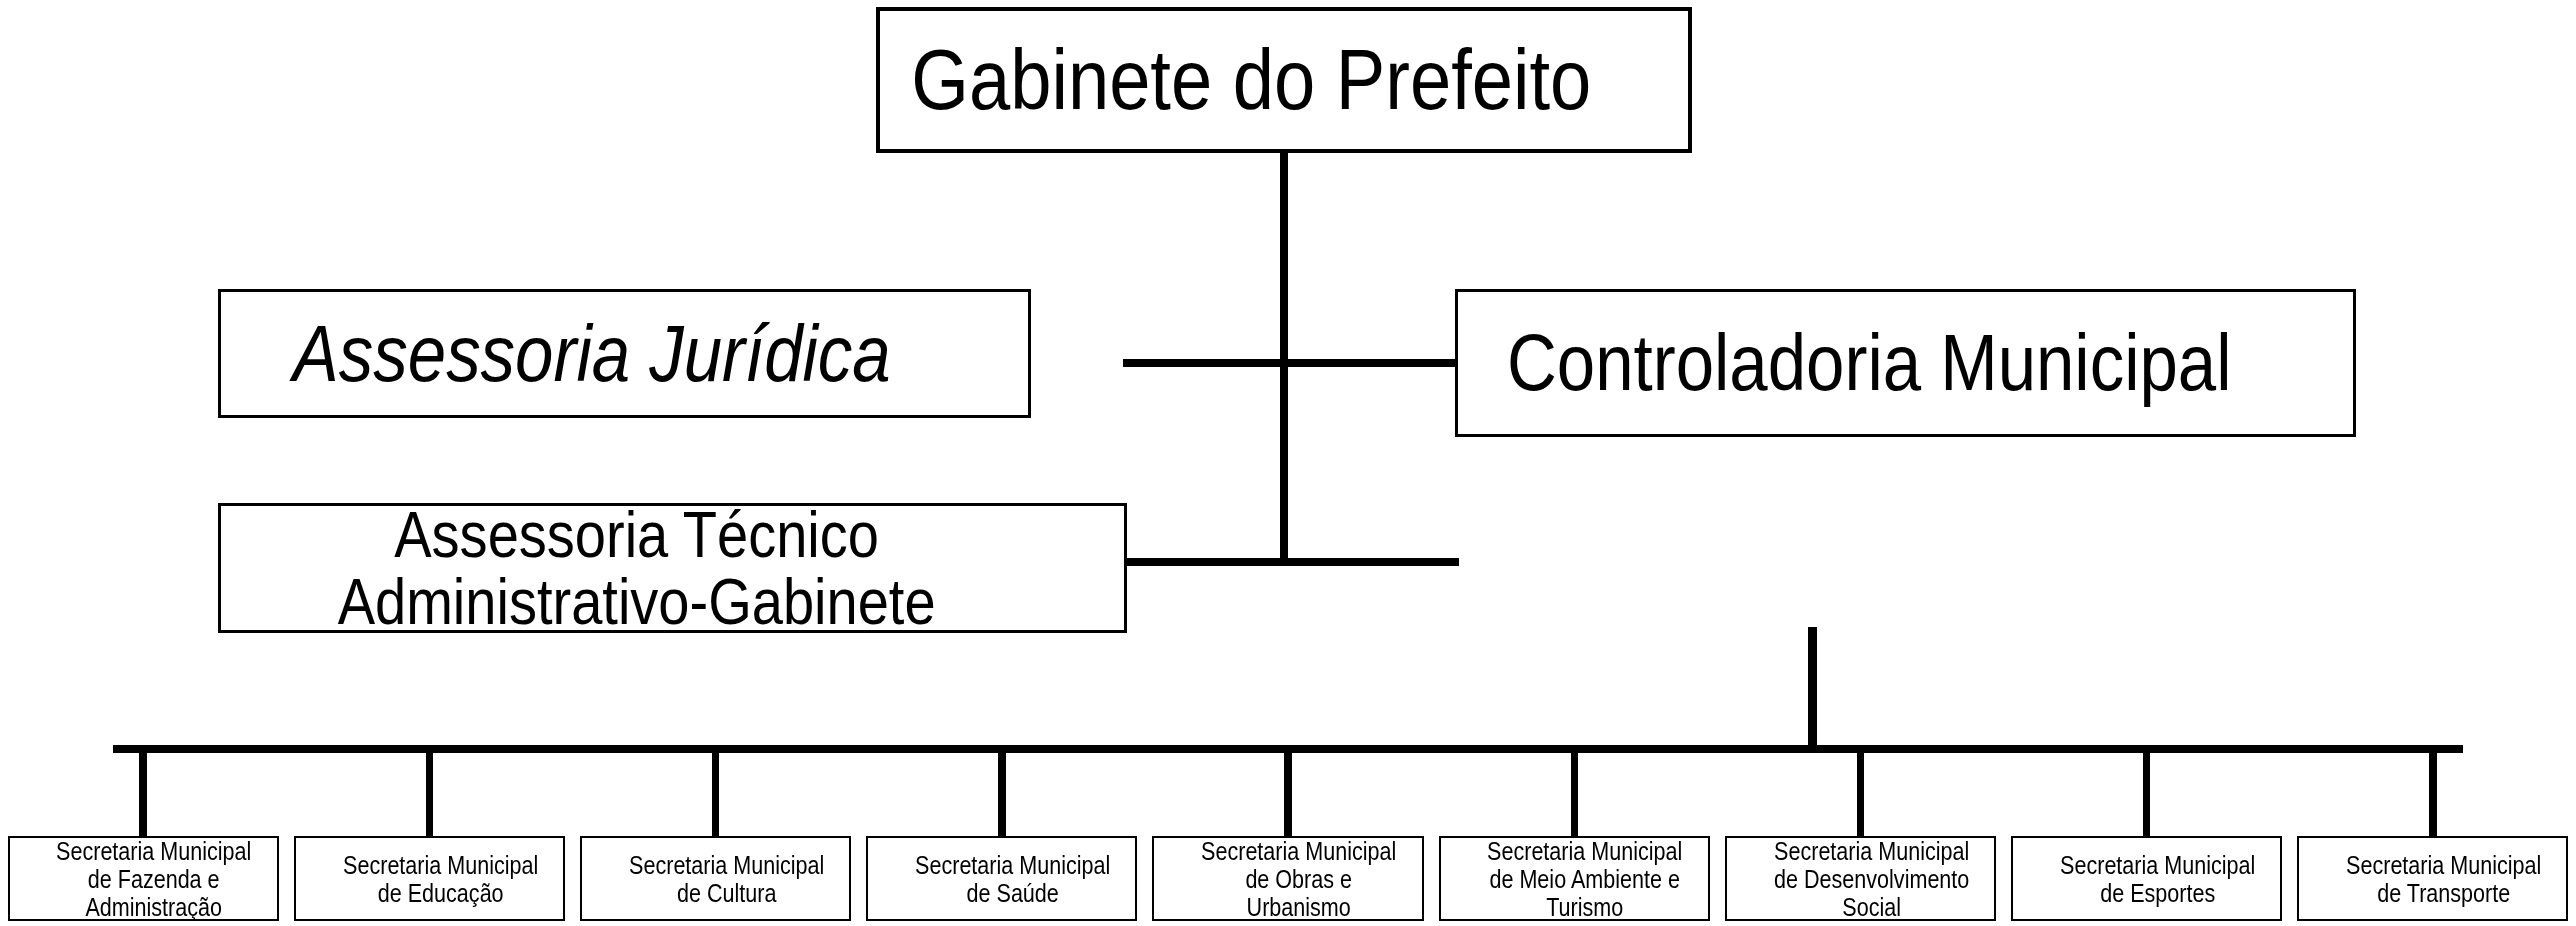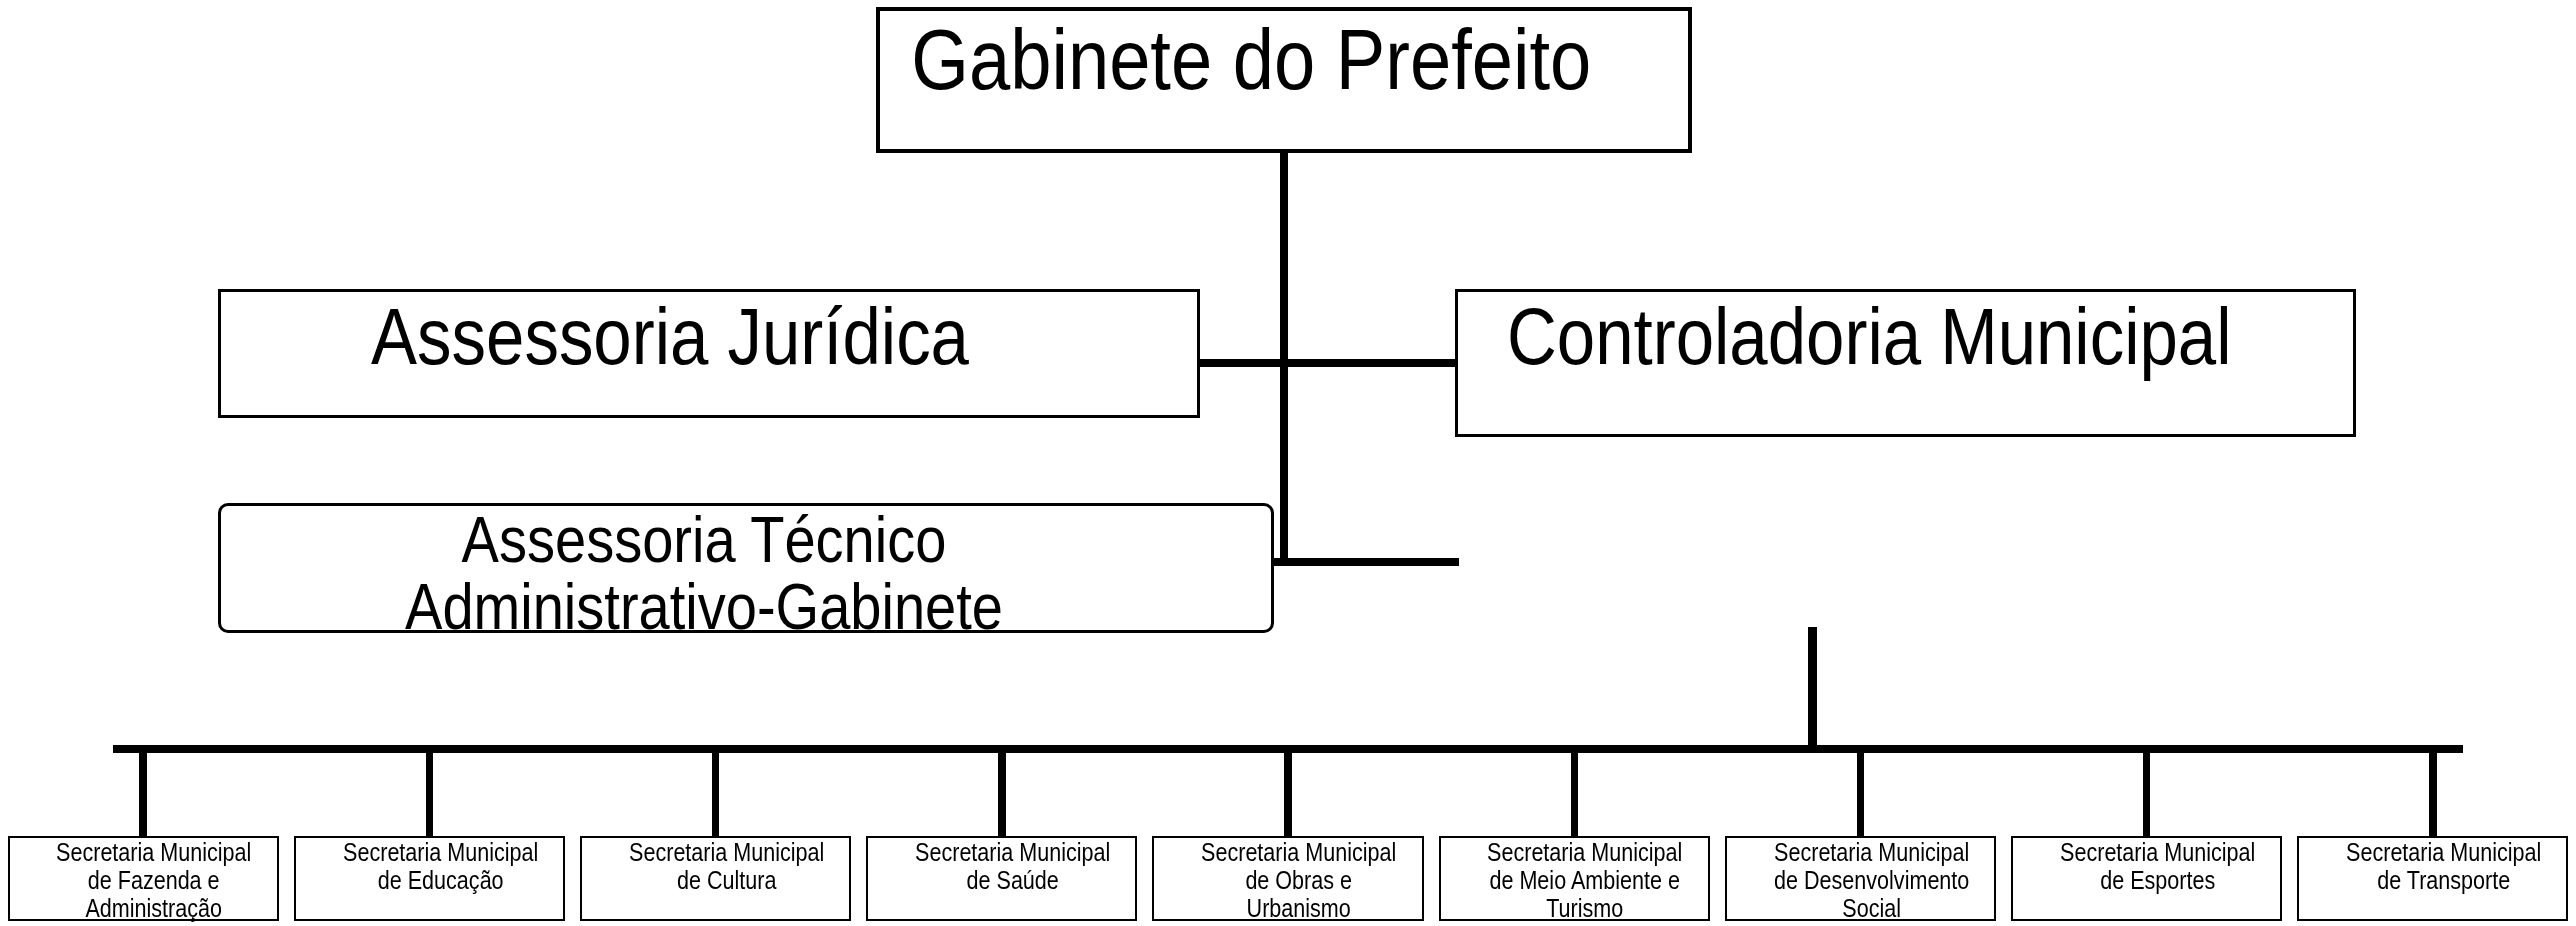--- a/index.html
+++ b/index.html
@@ -22,39 +22,40 @@
   .conn-bottom-bar   { top: 745px; height: 7.5px;
                        left: calc(100%/22 - 3.7px);
                        width: calc(100% * 10 / 11 + 7.5px); }
 
   
   .node {
     position: absolute;
     background: #ffffff;
     border: 3.7px solid #000000;
     display: flex;
+    align-items: center;
     justify-content: center;
     text-align: center;
     box-sizing: border-box;
   }
   
   .label {
     display: block;
     width: 116%;
     margin-left: -8%;
     transform: scaleX(0.862);
     transform-origin: 50% 50%;
     white-space: pre-line;
     line-height: 1.12;
   }
 
   .node-root    { left: 876px;  top: 6.5px;   width: 816px; height: 146px; border-width: 4.7px; font-size: 86px; }
-  .node-aj      { left: 218px;  top: 289px; width: 982px; height: 129px; font-size: 80px; }
+  .node-aj      { left: 218px;  top: 289px; width: 813px; height: 129px; font-size: 80px; font-style: italic; }
   .node-cm      { left: 1455px; top: 289px; width: 901px; height: 148px; font-size: 80px; }
-  .node-at      { left: 218px;  top: 503px; width: 1056px; height: 130px; font-size: 65px; border-radius: 10px; }
+  .node-at      { left: 218px;  top: 503px; width: 909px; height: 130px; font-size: 65px; }
   .node-at .label { line-height: 67px; }
   .node-cg      { left: 1455px; top: 501px; width: 901px; height: 131px; border-width: 4.7px; font-size: 82px; }
 
   
   .bottom-row {
     position: absolute;
     left: 0; top: 745px;
     width: 2576px; height: 182px;
     display: flex;
   }

